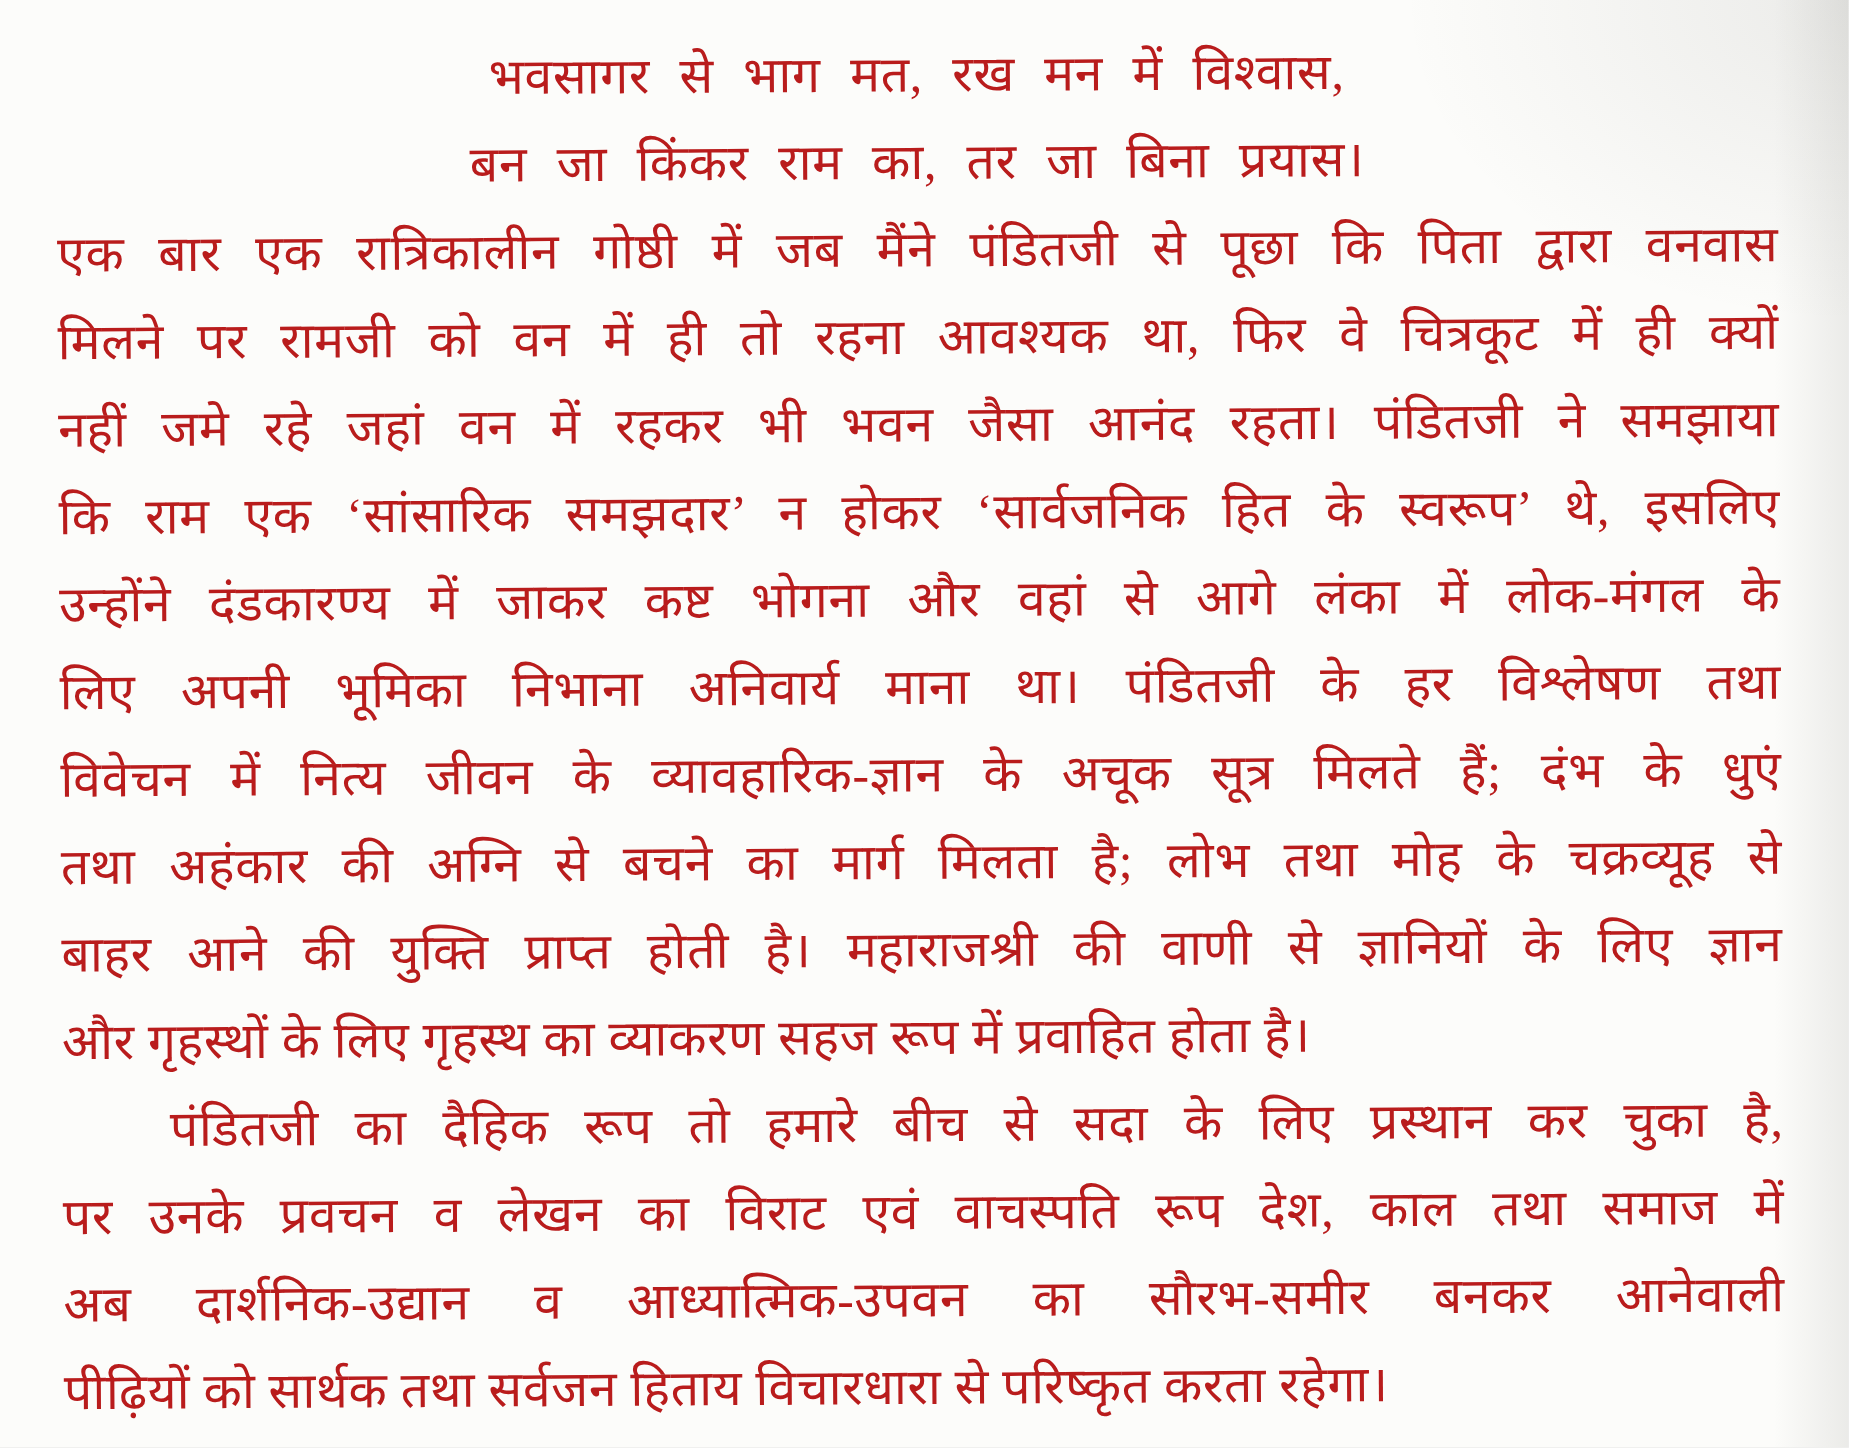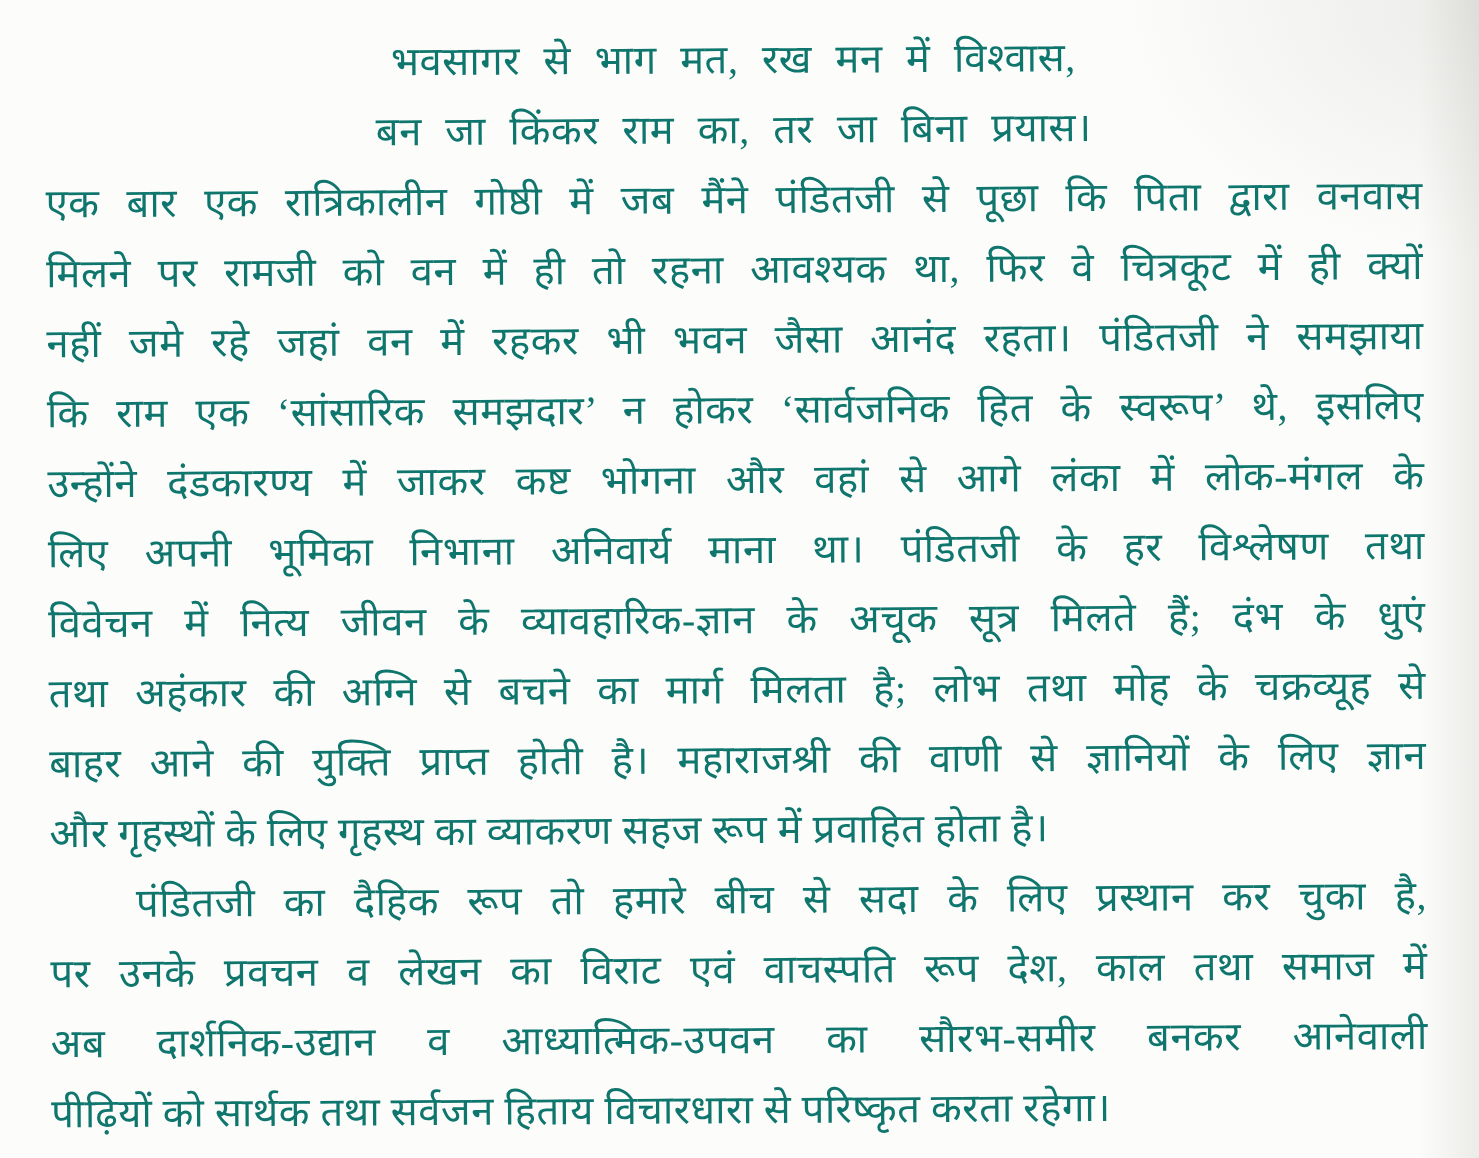--- a/index.html
+++ b/index.html
@@ -8,21 +8,21 @@
     background: #e8e8e6;
   }
   .page {
     position: relative;
     width: 1479px;
     height: 1158px;
     margin: 0 auto;
     background: #fcfcfa;
     overflow: hidden;
     font-family: "Liberation Serif", "DejaVu Serif", serif;
-    color: #0f766e;
+    color: #b91c1c;
   }
   .content {
     position: absolute;
     top: 26px;
     left: 48px;
     right: 54px;
     transform: rotate(-0.35deg);
     transform-origin: 40% 50%;
   }
   .line {

